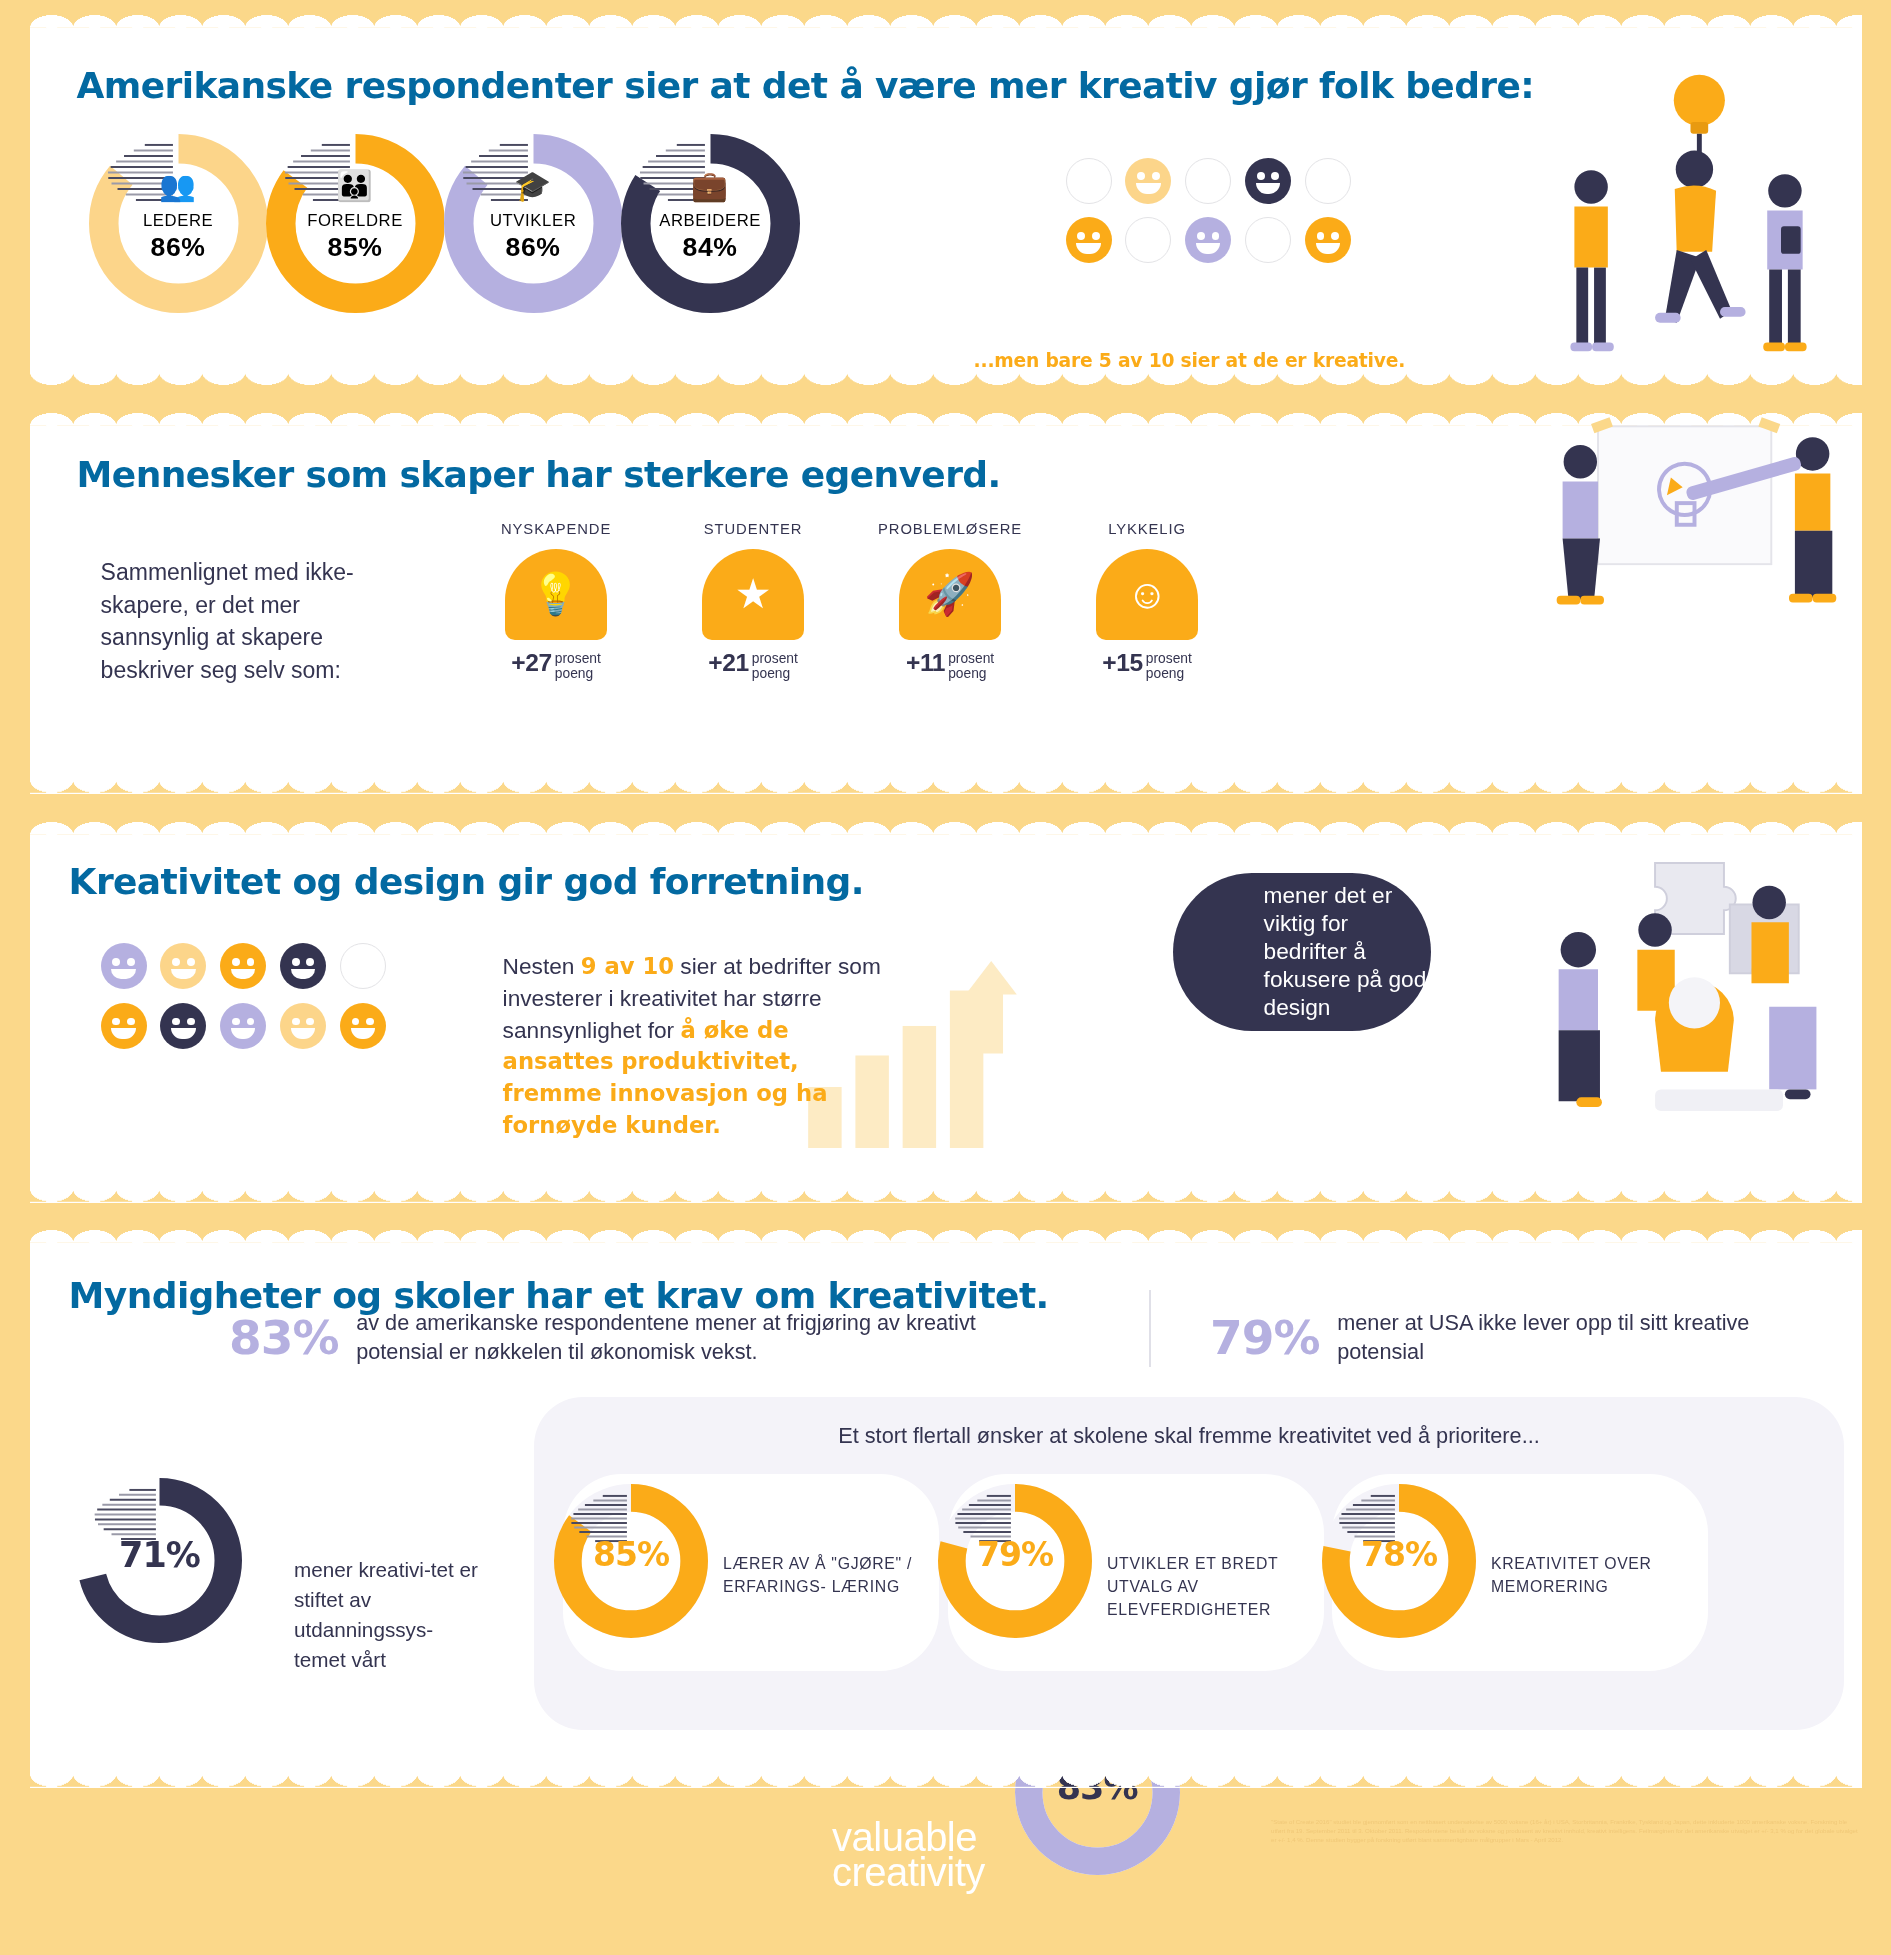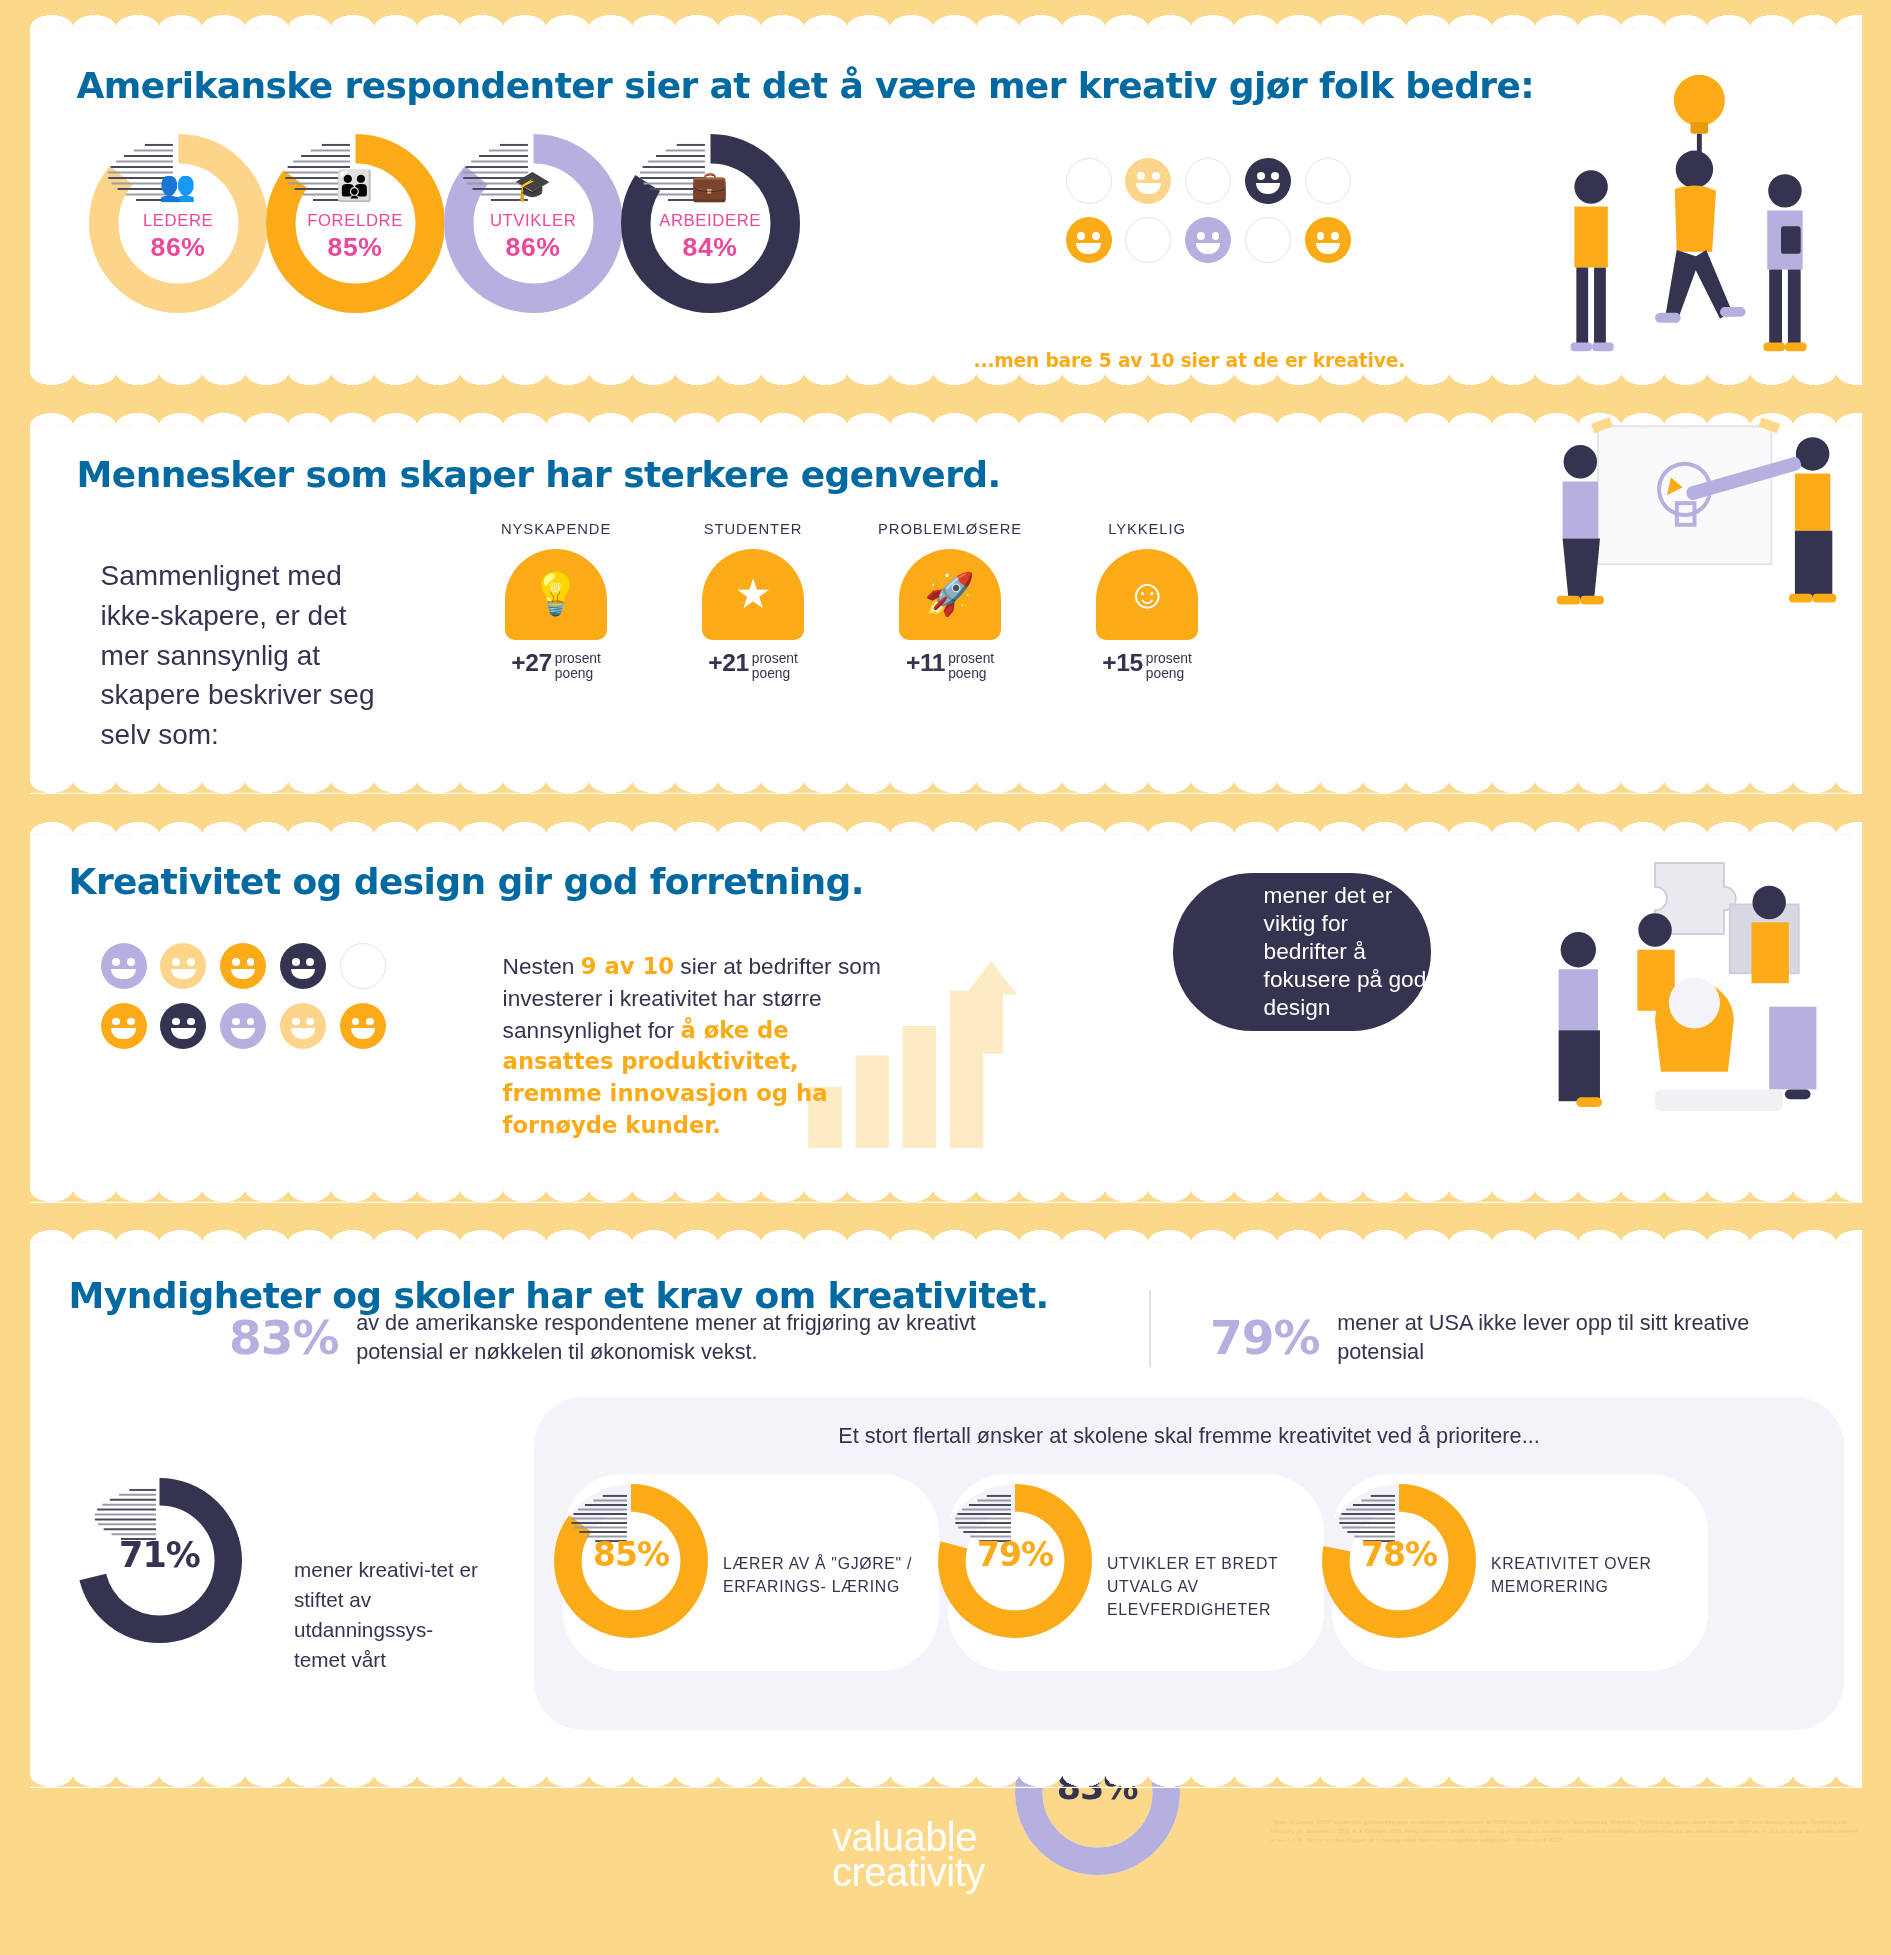--- a/index.html
+++ b/index.html
@@ -49,21 +49,21 @@
   #h3 { position:absolute; left: 39px; top: 25.6px;  font-size: 36px; }
   #h4 { position:absolute; left: 39px; top: 31.5px;  font-size: 36px; }
 
   
   .donut { position: absolute; }
   .donut svg { display:block; }
   .donut .hatch { position:absolute; pointer-events:none; }
   .dlabel {
     position:absolute; left:0; right:0; text-align:center;
     font-family: "Liberation Sans", sans-serif;
-    color:#ec4899; letter-spacing:0.6px;
+    color:#000000; letter-spacing:0.6px;
   }
 
   .d1-wrap { position:absolute; top: 106px; }
   .d1-name { font-size: 16.7px; top: 77px; }
   .d1-pct  { font-size: 26.6px; font-weight: 800; top: 98px; }
   .d1-icon { position:absolute; left:0; right:0; text-align:center; top:35px; }
 
   
   .smileys { position:absolute; }
   .smiley { width:46px; height:46px; border-radius:50%; display:inline-block;
@@ -75,21 +75,21 @@
                    background:#fff; border-radius:0 0 13.8px 13.8px; }
 
   .capt-orange {
     position:absolute; color:#FBAB18; font-family:"DejaVu Sans", sans-serif;
     font-weight:900; font-size:18.7px; letter-spacing:-0.2px;
   }
 
   
   .s2-text {
     position:absolute; left:71px; top:130px; width:296px;
-    font-size:28px; line-height:1.42; color:#343450;
+    font-size:23px; line-height:1.42; color:#343450;
   }
   .badge-col { position:absolute; text-align:center; width:187px; }
   .badge-title { font-size:14.8px; color:#343450; letter-spacing:0.9px; }
   .badge-dome { width:102px; height:91px; margin:11.8px auto 0;
                 background:#FBAB18; border-radius:51px 51px 9.9px 9.9px;
                 position:relative; }
   .badge-dome .gl { position:absolute; left:0; right:0; top:50%; transform:translateY(-50%);
                     text-align:center; font-size:41px; color:#fff; line-height:1; }
   .badge-val { margin-top:8.9px; font-size:14.8px; color:#343450; }
   .badge-val b { font-size:24.6px; font-weight:800; letter-spacing:-0.4px; }

